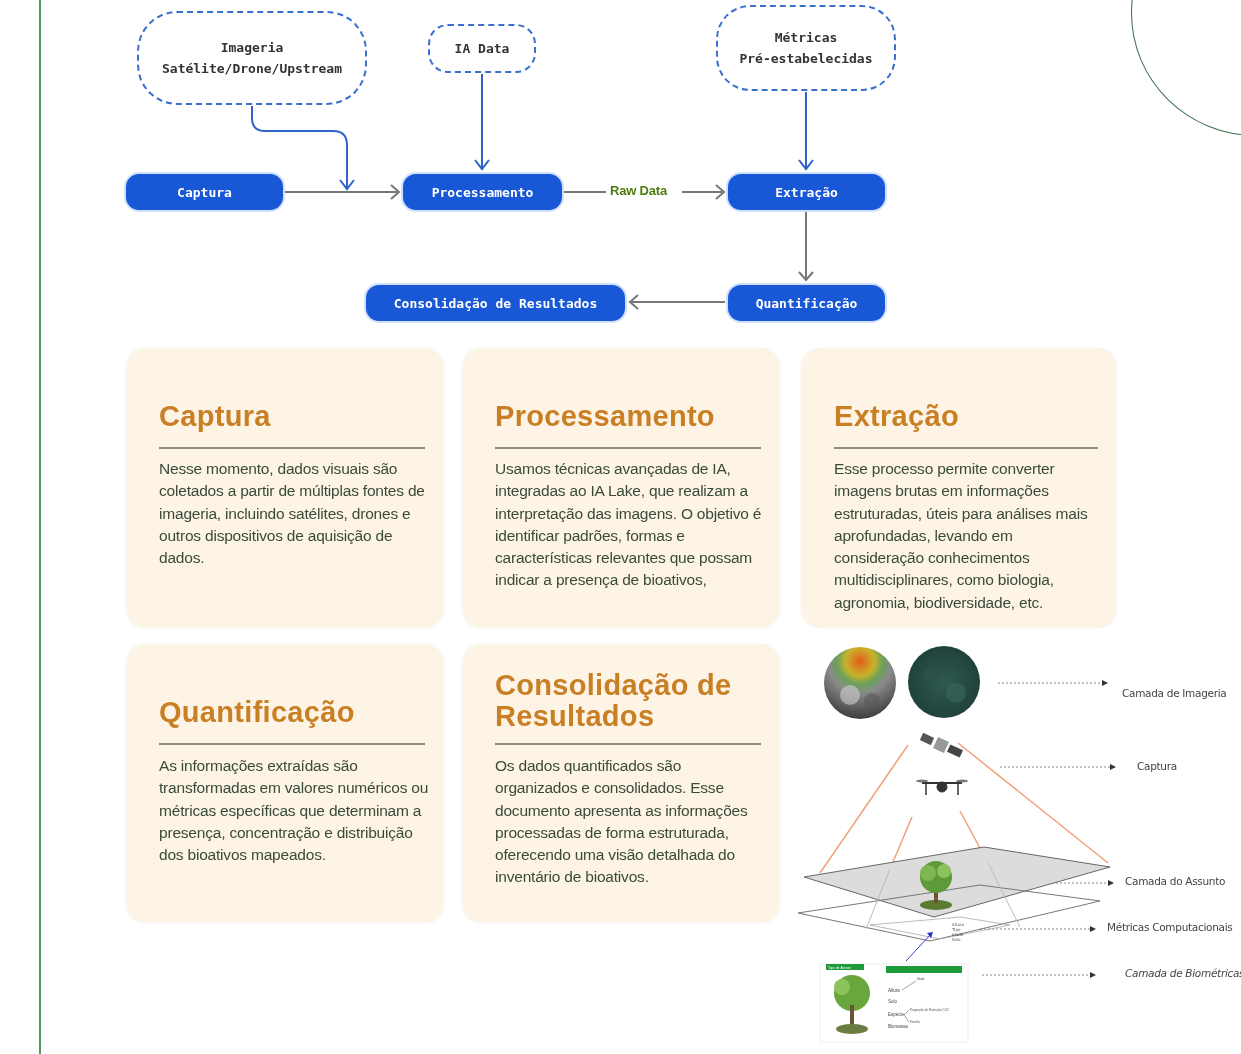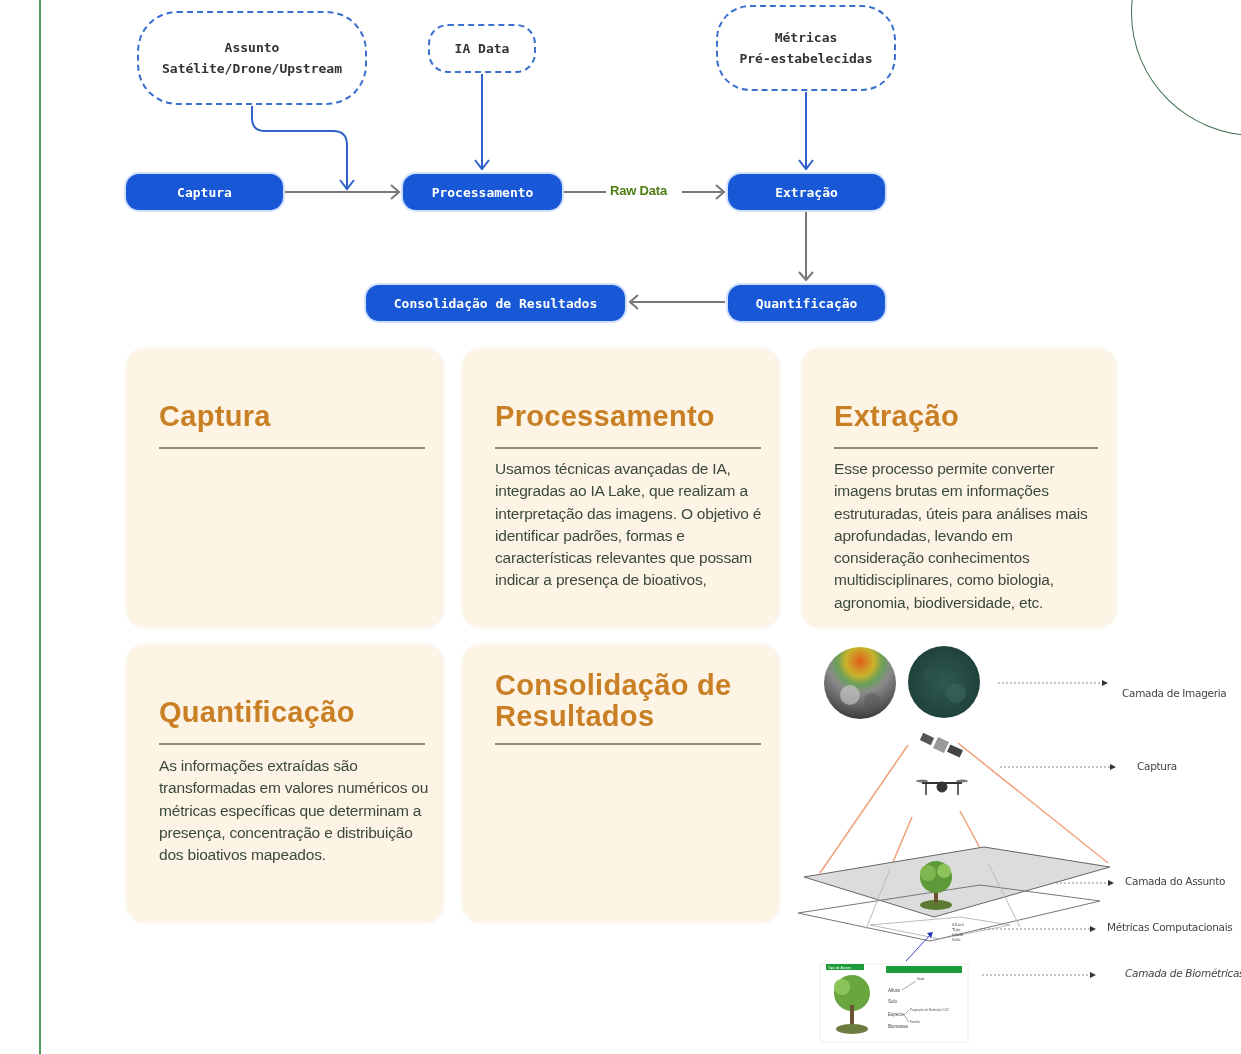--- a/index.html
+++ b/index.html
@@ -60,41 +60,42 @@
   <path d="M716 185 L724 192 L716 199" fill="none" stroke="#777" stroke-width="2"></path>
 
   <line x1="806" y1="212" x2="806" y2="280" stroke="#777" stroke-width="2"></line>
   <path d="M799 272 L806 280 L813 272" fill="none" stroke="#777" stroke-width="2"></path>
 
   <line x1="725" y1="302" x2="630" y2="302" stroke="#777" stroke-width="2"></line>
   <path d="M638 295 L630 302 L638 309" fill="none" stroke="#777" stroke-width="2"></path>
 </svg>
 
 <div class="src" style="left:137px;top:11px;width:230px;height:94px;border-radius:40px;">
-  <span>Assunto</span>
+  <span>Imageria</span>
   <span>Satélite/Drone/Upstream</span>
 </div>
 <div class="src" style="left:428px;top:24px;width:108px;height:49px;border-radius:20px;">
   <span>IA Data</span>
 </div>
 <div class="src" style="left:716px;top:5px;width:180px;height:86px;border-radius:34px;">
   <span>Métricas</span>
   <span>Pré-estabelecidas</span>
 </div>
 
 <div class="node" style="left:126px;top:174px;width:157px;">Captura</div>
 <div class="node" style="left:403px;top:174px;width:159px;">Processamento</div>
 <div class="raw-label">Raw Data</div>
 <div class="node" style="left:728px;top:174px;width:157px;">Extração</div>
 <div class="node" style="left:728px;top:285px;width:157px;">Quantificação</div>
 <div class="node" style="left:366px;top:285px;width:259px;">Consolidação de Resultados</div>
 
 <div class="card" style="left:127px;top:349px;width:316px;height:278px;">
   <div class="card-title" style="top:52px;">Captura</div>
   <div class="card-rule" style="top:98px;"></div>
+  <div class="card-body" style="top:109px;">Nesse momento, dados visuais são coletados a partir de múltiplas fontes de imageria, incluindo satélites, drones e outros dispositivos de aquisição de dados.</div>
 </div>
 
 <div class="card" style="left:463px;top:349px;width:316px;height:278px;">
   <div class="card-title" style="top:52px;">Processamento</div>
   <div class="card-rule" style="top:98px;"></div>
   <div class="card-body" style="top:109px;">Usamos técnicas avançadas de IA, integradas ao IA Lake, que realizam a interpretação das imagens. O objetivo é identificar padrões, formas e características relevantes que possam indicar a presença de bioativos,</div>
 </div>
 
 <div class="card" style="left:802px;top:349px;width:314px;height:278px;">
   <div class="card-title" style="top:52px;">Extração</div>
@@ -104,20 +105,21 @@
 
 <div class="card" style="left:127px;top:645px;width:316px;height:277px;">
   <div class="card-title" style="top:52px;">Quantificação</div>
   <div class="card-rule" style="top:98px;"></div>
   <div class="card-body" style="top:110px;">As informações extraídas são transformadas em valores numéricos ou métricas específicas que determinam a presença, concentração e distribuição dos bioativos mapeados.</div>
 </div>
 
 <div class="card" style="left:463px;top:645px;width:316px;height:277px;">
   <div class="card-title" style="top:25px;width:270px;">Consolidação de Resultados</div>
   <div class="card-rule" style="top:98px;"></div>
+  <div class="card-body" style="top:110px;">Os dados quantificados são organizados e consolidados. Esse documento apresenta as informações processadas de forma estruturada, oferecendo uma visão detalhada do inventário de bioativos.</div>
 </div>
 
 <div class="layers">
   <svg width="451" height="419" viewBox="0 0 451 419">
     <defs>
       <radialGradient id="heatGrad" cx="0.5" cy="0.2" r="0.8">
         <stop offset="0" stop-color="#e35d1b"></stop>
         <stop offset="0.25" stop-color="#c9b22a"></stop>
         <stop offset="0.4" stop-color="#6aa05a"></stop>
         <stop offset="0.55" stop-color="#8a8a8a"></stop>

